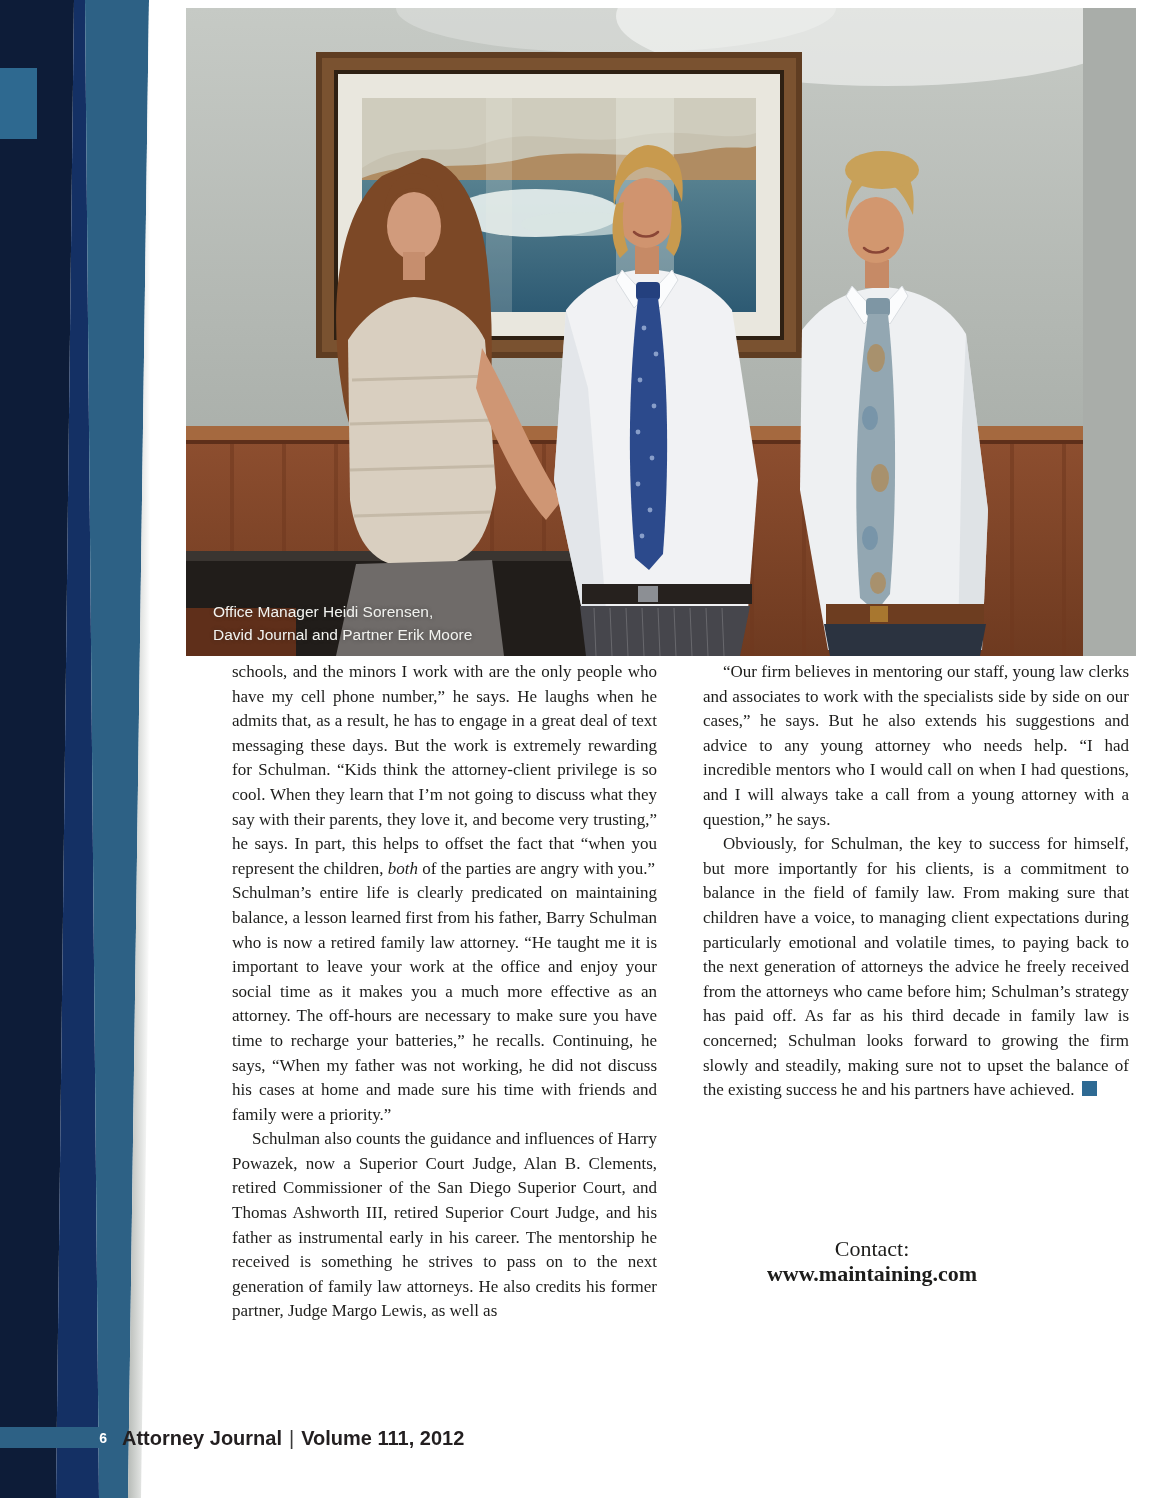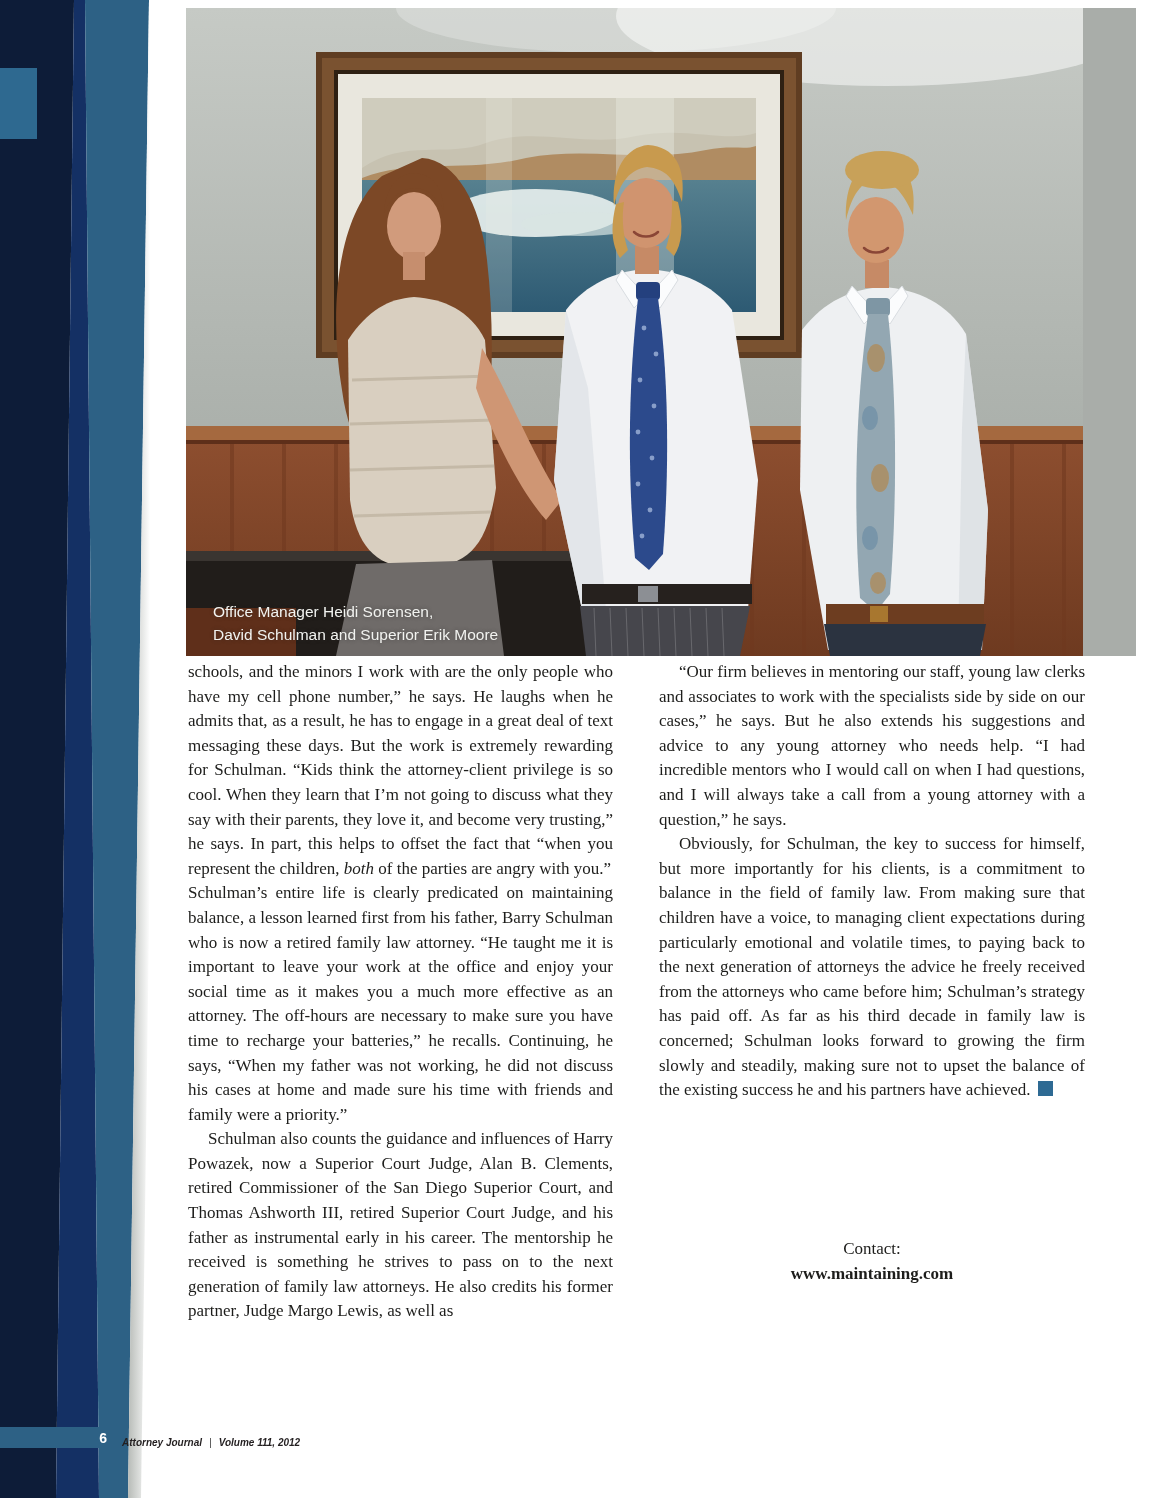--- a/index.html
+++ b/index.html
@@ -13,57 +13,57 @@
   .footer-band{
     position:absolute;left:0;top:1427px;width:112px;height:21px;
     background:#2d6185;display:flex;align-items:center;justify-content:flex-end;
     padding-right:5px;box-sizing:border-box;z-index:5;
   }
   .footer-band .pagenum{
     color:#ffffff;font-family:"Liberation Sans",sans-serif;
     font-weight:700;font-size:14px;line-height:1;
   }
   .footer-text{
-    position:absolute;left:122px;top:1427px;height:21px;display:flex;align-items:flex-end;
-    font-family:"Liberation Sans",sans-serif;font-weight:700;font-size:10px;color:#231f20;z-index:5;font-style:italic;
+    position:absolute;left:122px;top:1427px;height:21px;display:flex;align-items:flex-start;
+    font-family:"Liberation Sans",sans-serif;font-weight:700;font-size:20px;color:#231f20;z-index:5;
   }
   .footer-text .divider{padding:0 7px;font-weight:400;color:#3a3a3a;}
   
   .photo{
     position:absolute;left:186px;top:8px;width:950px;height:648px;overflow:hidden;background:#a9ada9;
   }
   .photo svg{display:block;}
   .caption{
     position:absolute;left:27px;bottom:10px;color:#f2f3f0;
     font-family:"Liberation Sans",sans-serif;font-size:15.5px;line-height:23px;
     text-shadow:0 0 4px rgba(40,40,40,0.45);
   }
   
   .col{
     position:absolute;top:660px;width:425px;
-    font-size:17px;line-height:24.6px;text-align:justify;color:#1d1d1b;
+    font-size:17px;line-height:24.6px;text-align:justify;color:#1d1d1b;margin-left:44px;
   }
   .col-left{left:188px;}
   .col-right{left:659px;width:426px;}
   .col p{margin:0;}
   .col p.indent{text-indent:20px;}
   .section-heading{
     font-family:"Liberation Sans",sans-serif;font-weight:400;
     font-size:20.5px;line-height:24px;color:#55575a;letter-spacing:0.2px;
     margin:13px 0 5px 0;text-align:left;white-space:nowrap;
   }
   .ital{font-style:italic;}
   .endmark{
     display:inline-block;width:15px;height:15px;background:#2e6a93;
     margin-left:7px;vertical-align:-1px;
   }
   
   .contact{
     position:absolute;left:659px;top:1236px;width:426px;text-align:center;
-    font-size:17px;line-height:25px;color:#1d1d1b;
+    font-size:22px;line-height:25px;color:#1d1d1b;
   }
   .contact .bold{font-weight:700;}
 </style>
 </head>
 <body>
 
 <svg class="sidebar" width="162" height="1498" viewBox="0 0 162 1498">
   <defs>
     <linearGradient id="curl" x1="0" y1="0" x2="1" y2="0">
       <stop offset="0" stop-color="#b7bbb7"></stop>
@@ -220,21 +220,21 @@
       <ellipse cx="696" cy="162" rx="37" ry="19" fill="#c8a159"></ellipse>
       <path d="M678,240 C684,246 696,246 702,240" stroke="#8a4636" stroke-width="2.5" fill="none" stroke-linecap="round"></path>
       <rect x="640" y="596" width="158" height="20" fill="#6d3d20"></rect>
       <rect x="684" y="598" width="18" height="16" fill="#a8772f"></rect>
       <path d="M638,616 L800,616 L794,648 L644,648 Z" fill="#2b3340"></path>
     </g>
   </svg>
 
   <div class="caption">
     <div>Office Manager Heidi Sorensen,</div>
-    <div>David Schulman and Superior Erik Moore</div>
+    <div>David Journal and Partner Erik Moore</div>
   </div>
 </div>
 
 <div class="col col-left">
   <p><span>schools, and the minors I work with are the only people who have my cell phone number,” he says. He laughs when he admits that, as a result, he has to engage in a great deal of text messaging these days. But the work is extremely rewarding for Schulman. “Kids think the attorney-client privilege is so cool. When they learn that I’m not going to discuss what they say with their parents, they love it, and become very trusting,” he says. In part, this helps to offset the fact that “when you represent the children, </span><span class="ital">both</span><span> of the parties are angry with you.”</span></p>
   <p>Schulman’s entire life is clearly predicated on maintaining balance, a lesson learned first from his father, Barry Schulman who is now a retired family law attorney. “He taught me it is important to leave your work at the office and enjoy your social time as it makes you a much more effective as an attorney. The off-hours are necessary to make sure you have time to recharge your batteries,” he recalls.  Continuing, he says, “When my father was not working, he did not discuss his cases at home and made sure his time with friends and family were a priority.”</p>
   <p class="indent">Schulman also counts the guidance and influences of Harry Powazek, now a Superior Court Judge, Alan B. Clements, retired Commissioner of the San Diego Superior Court, and Thomas Ashworth III, retired Superior Court Judge, and his father as instrumental early in his career. The mentorship he received is something he strives to pass on to the next generation of family law attorneys. He also credits his former partner, Judge Margo Lewis, as well as</p>
 </div>
 
 <div class="col col-right">

